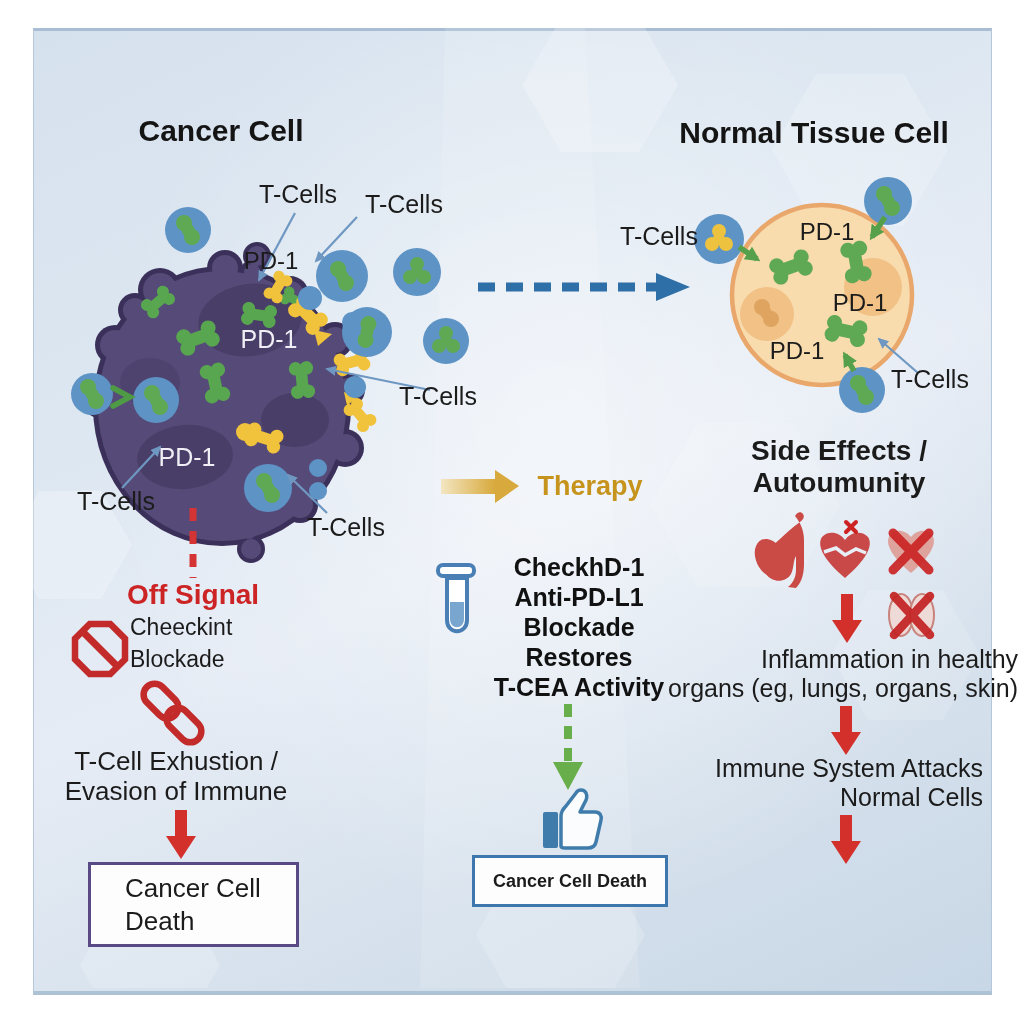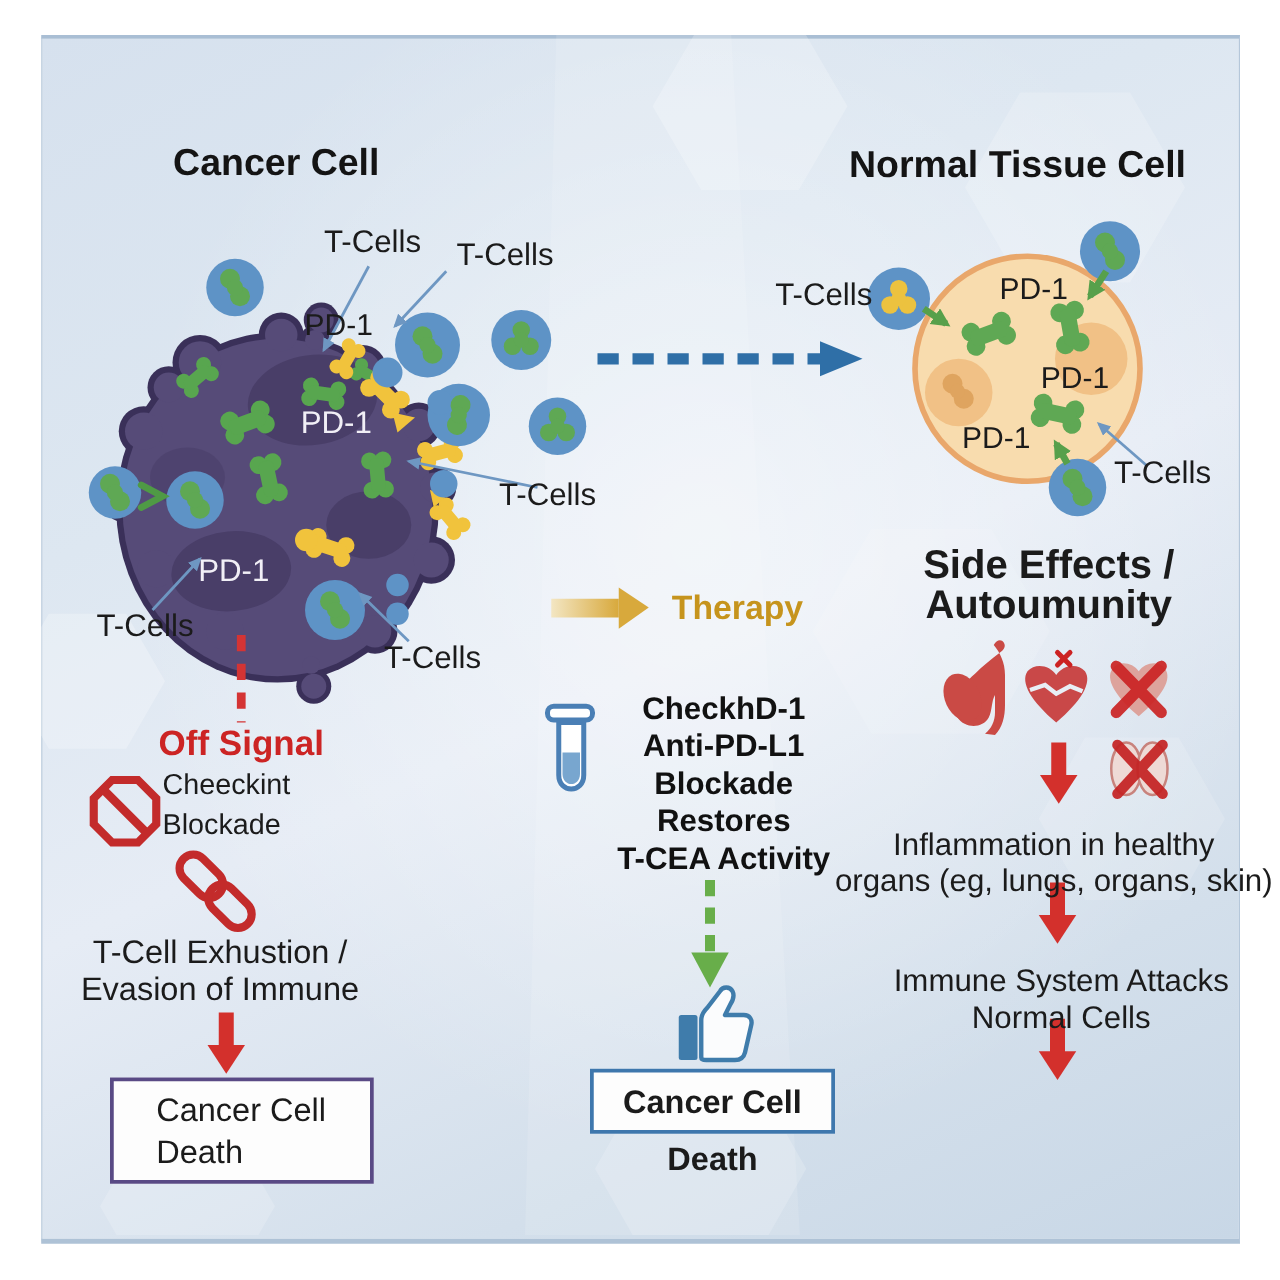--- a/index.html
+++ b/index.html
@@ -19,27 +19,27 @@
   .title{font-size:30px;font-weight:bold;color:#141414;}
   .ann{font-size:25px;}
   .pd1{font-size:24px;}
   .pd1w{font-size:25px;color:#f1eff6;}
   .offsig{font-size:28px;font-weight:bold;color:#cc2424;}
   .blk26{font-size:26px;text-align:center;}
   .chk{position:absolute;font-size:23px;line-height:32px;color:#1b1b1b;}
   .gold{font-size:27px;font-weight:bold;color:#c6941d;}
   .tblock{position:absolute;left:456px;top:552px;width:246px;text-align:center;
           font-size:25px;font-weight:bold;line-height:30px;color:#111;}
-  .bold28{font-size:32px;font-weight:bold;text-align:center;}
-  .txt25{font-size:25px;text-align:center;margin-top:17px;}
+  .bold28{font-size:28px;font-weight:bold;text-align:center;}
+  .txt25{font-size:25px;text-align:right;}
   .deathbox{position:absolute;background:#fdfdfd;color:#1b1b1b;}
   .boxleft{left:88px;top:862px;width:171px;height:72px;border:3px solid #594a85;
            font-size:26px;line-height:33px;padding:7px 0 0 34px;}
   .boxcenter{left:472px;top:855px;width:190px;height:46px;border:3px solid #3e77ad;
-           font-size:26px;font-weight:bold;text-align:center;line-height:46px;}
+           font-size:18px;font-weight:bold;text-align:center;line-height:46px;}
 </style>
 </head>
 <body>
 
 <div class="panel"></div>
 
 <svg class="scene" viewBox="0 0 1024 1024">
   <defs>
     <clipPath id="panelclip">
         <rect x="33" y="28" width="957" height="960"></rect>

